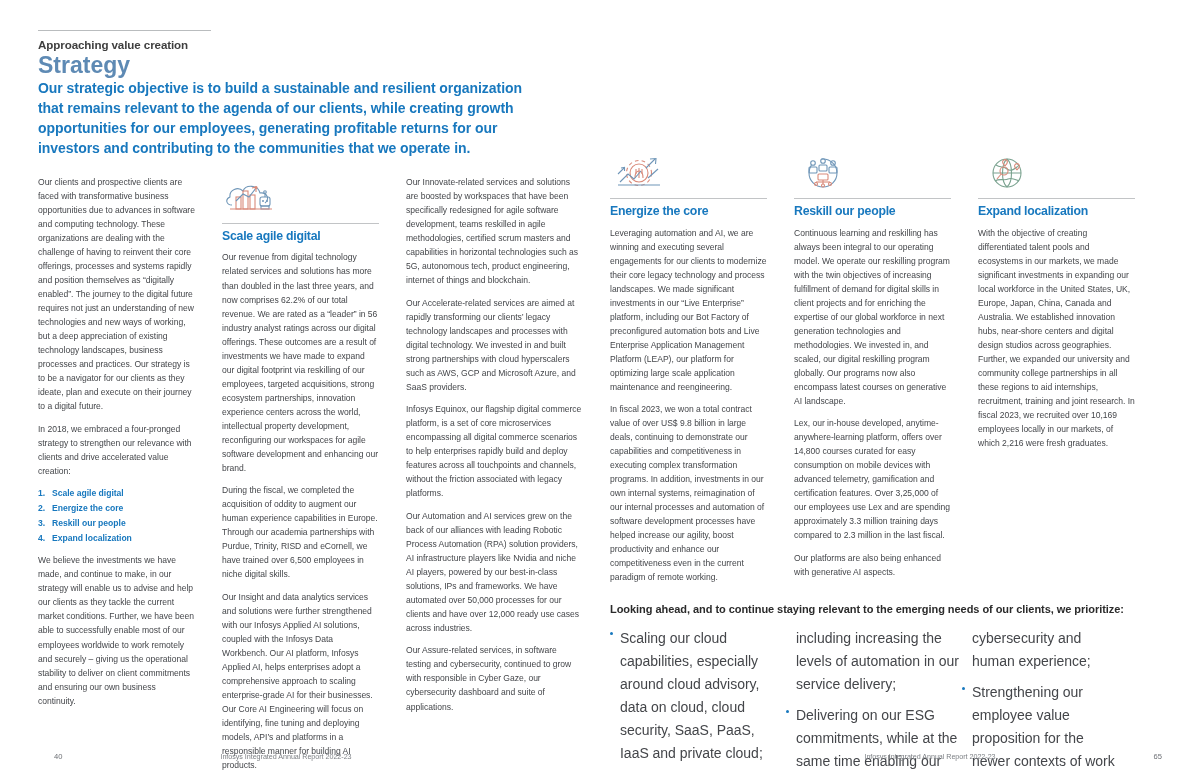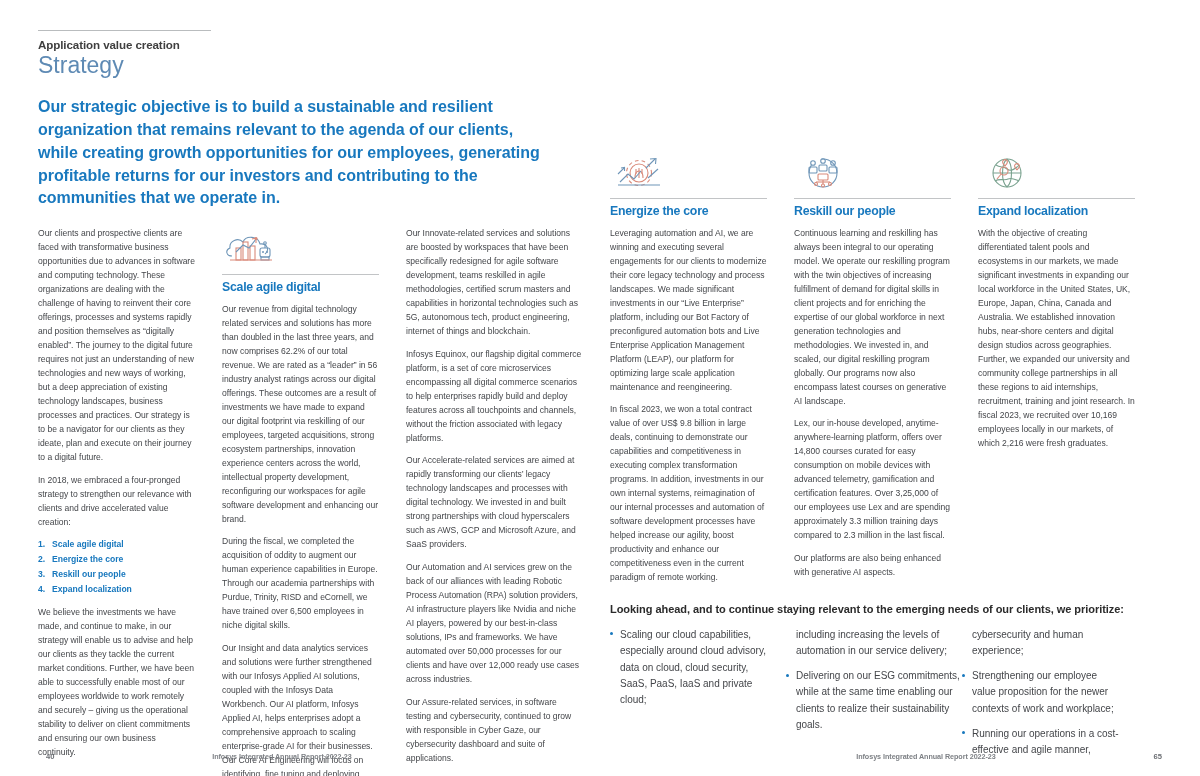--- a/index.html
+++ b/index.html
@@ -16,26 +16,26 @@
   .page-right { width: 600px; padding: 0 38px 0 10px; }
 
   
   .hdr { padding-top: 30px; }
   .hdr-rule { width: 173px; height: 1px; background: #b9bcbe; margin-bottom: 7px; }
   .kicker {
     font-size: 11.6px; font-weight: bold; color: #3f3f3f;
     letter-spacing: -0.1px; line-height: 1.15;
   }
   .title {
-    font-size: 23px; color: #5e8ab4; font-weight: normal;
+    font-size: 23px; color: #5e8ab4; font-weight: bold;
     line-height: 1.18; letter-spacing: 0px; margin-top: 1px;
   }
   .lede {
-    margin-top: 17px; width: 512px;
-    font-size: 16px; font-weight: bold; color: #1878be;
+    width: 512px;
+    font-size: 14px; font-weight: bold; color: #1878be;
     line-height: 1.42; letter-spacing: -0.05px;
   }
 
   
   .cols { display: flex; gap: 8px; margin-top: 16px; }
   .col { width: 176px; padding-right: 19px; }
   .col.last { padding-right: 0; }
   .col-r { width: 176px; padding-right: 19px; }
 
   p.body {
@@ -70,54 +70,54 @@
   .ahead-lead {
     font-size: 11px; font-weight: bold; color: #2b2b2b;
     line-height: 1.4; margin-bottom: 9px; letter-spacing: -0.05px;
   }
   .ahead-cols { display: flex; }
   .ahead-col { width: 176px; padding-right: 19px; }
   .ahead-col.last { padding-right: 0; }
   ul.bul { list-style: none; }
   ul.bul li {
     display: flex; gap: 7px; margin-bottom: 8.5px;
-    font-size: 10px; line-height: 1.64; color: #44464a;
+    font-size: 14px; line-height: 1.64; color: #44464a;
     letter-spacing: -0.02px;
     justify-content: space-between;
   }
   ul.bul li .dot {
     flex: none; width: 3px; height: 3px; background: #1878be;
     border-radius: 50%; margin-top: 5.5px;
   }
   ul.bul li.cont { margin-top: 0; }
   ul.bul li.cont .dot { visibility: hidden; }
 
   
   .footer {
-    position: absolute; bottom: 0; left: 8px; right: 0; height: 32px;
-    font-size: 7.2px; color: #7d8085; font-weight: bold;
+    position: absolute; bottom: 0; left: 16px; right: 0; height: 32px;
+    font-size: 7.2px; color: #7d8085;
   }
   .footer .inner { position: relative; height: 100%; }
   .pgnum { position: absolute; top: 8px; font-size: 7.6px; color: #6c6f74; }
   .pgnum.l { left: 38px; }
   .pgnum.r { right: 38px; }
   .frun { position: absolute; top: 8px; width: 100%; text-align: center; letter-spacing: -0.05px;}
   .frun.left-run { left: -22px; }
   .frun.right-run { left: 22px; }
 </style>
 </head>
 <body>
 
 <div class="spread">
 
   <div class="page page-left">
 
     <div class="hdr">
       <div class="hdr-rule"></div>
-      <div class="kicker">Application value creation</div>
+      <div class="kicker">Approaching value creation</div>
       <div class="title">Strategy</div>
       <div class="lede">Our strategic objective is to build a sustainable and resilient organization that remains relevant to the agenda of our clients, while creating growth opportunities for our employees, generating profitable returns for our investors and contributing to the communities that we operate in.</div>
     </div>
 
     <div class="cols">
 
       <div class="col">
         <p class="body">Our clients and prospective clients are faced with transformative business opportunities due to advances in software and computing technology. These organizations are dealing with the challenge of having to reinvent their core offerings, processes and systems rapidly and position themselves as “digitally enabled”. The journey to the digital future requires not just an understanding of new technologies and new ways of working, but a deep appreciation of existing technology landscapes, business processes and practices. Our strategy is to be a navigator for our clients as they ideate, plan and execute on their journey to a digital future.</p>
         <p class="body">In 2018, we embraced a four-pronged strategy to strengthen our relevance with clients and drive accelerated value creation:</p>
 
@@ -164,22 +164,22 @@
         </div>
         <div class="pillar-rule"></div>
         <div class="pillar-title">Scale agile digital</div>
         <p class="body">Our revenue from digital technology related services and solutions has more than doubled in the last three years, and now comprises 62.2% of our total revenue. We are rated as a “leader” in 56 industry analyst ratings across our digital offerings. These outcomes are a result of investments we have made to expand our digital footprint via reskilling of our employees, targeted acquisitions, strong ecosystem partnerships, innovation experience centers across the world, intellectual property development, reconfiguring our workspaces for agile software development and enhancing our brand.</p>
         <p class="body">During the fiscal, we completed the acquisition of oddity to augment our human experience capabilities in Europe. Through our academia partnerships with Purdue, Trinity, RISD and eCornell, we have trained over 6,500 employees in niche digital skills.</p>
         <p class="body">Our Insight and data analytics services and solutions were further strengthened with our Infosys Applied AI solutions, coupled with the Infosys Data Workbench. Our AI platform, Infosys Applied AI, helps enterprises adopt a comprehensive approach to scaling enterprise-grade AI for their businesses. Our Core AI Engineering will focus on identifying, fine tuning and deploying models, API’s and platforms in a responsible manner for building AI products.</p>
       </div>
 
       <div class="col last">
         <p class="body">Our Innovate-related services and solutions are boosted by workspaces that have been specifically redesigned for agile software development, teams reskilled in agile methodologies, certified scrum masters and capabilities in horizontal technologies such as 5G, autonomous tech, product engineering, internet of things and blockchain.</p>
+        <p class="body">Our Accelerate-related services are aimed at rapidly transforming our clients’ legacy technology landscapes and processes with digital technology. We invested in and built strong partnerships with cloud hyperscalers such as AWS, GCP and Microsoft Azure, and SaaS providers.</p>
         <p class="body">Infosys Equinox, our flagship digital commerce platform, is a set of core microservices encompassing all digital commerce scenarios to help enterprises rapidly build and deploy features across all touchpoints and channels, without the friction associated with legacy platforms.</p>
-        <p class="body">Our Accelerate-related services are aimed at rapidly transforming our clients’ legacy technology landscapes and processes with digital technology. We invested in and built strong partnerships with cloud hyperscalers such as AWS, GCP and Microsoft Azure, and SaaS providers.</p>
         <p class="body">Our Automation and AI services grew on the back of our alliances with leading Robotic Process Automation (RPA) solution providers, AI infrastructure players like Nvidia and niche AI players, powered by our best-in-class solutions, IPs and frameworks. We have automated over 50,000 processes for our clients and have over 12,000 ready use cases across industries.</p>
         <p class="body">Our Assure-related services, in software testing and cybersecurity, continued to grow with responsible in Cyber Gaze, our cybersecurity dashboard and suite of applications.</p>
       </div>
     </div>
 
     <div class="footer">
       <div class="inner">
         <div class="pgnum l">40</div>
         <div class="frun left-run">Infosys Integrated Annual Report 2022-23</div>
       </div>

